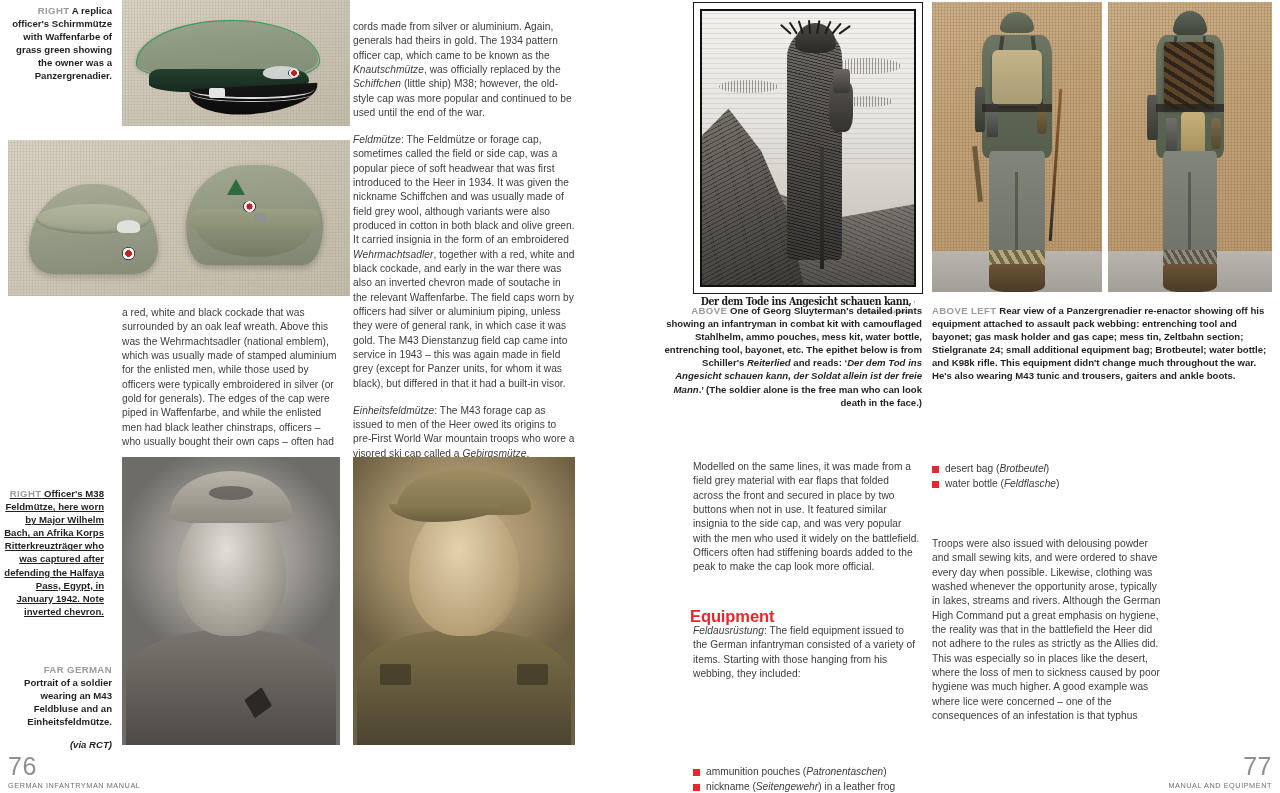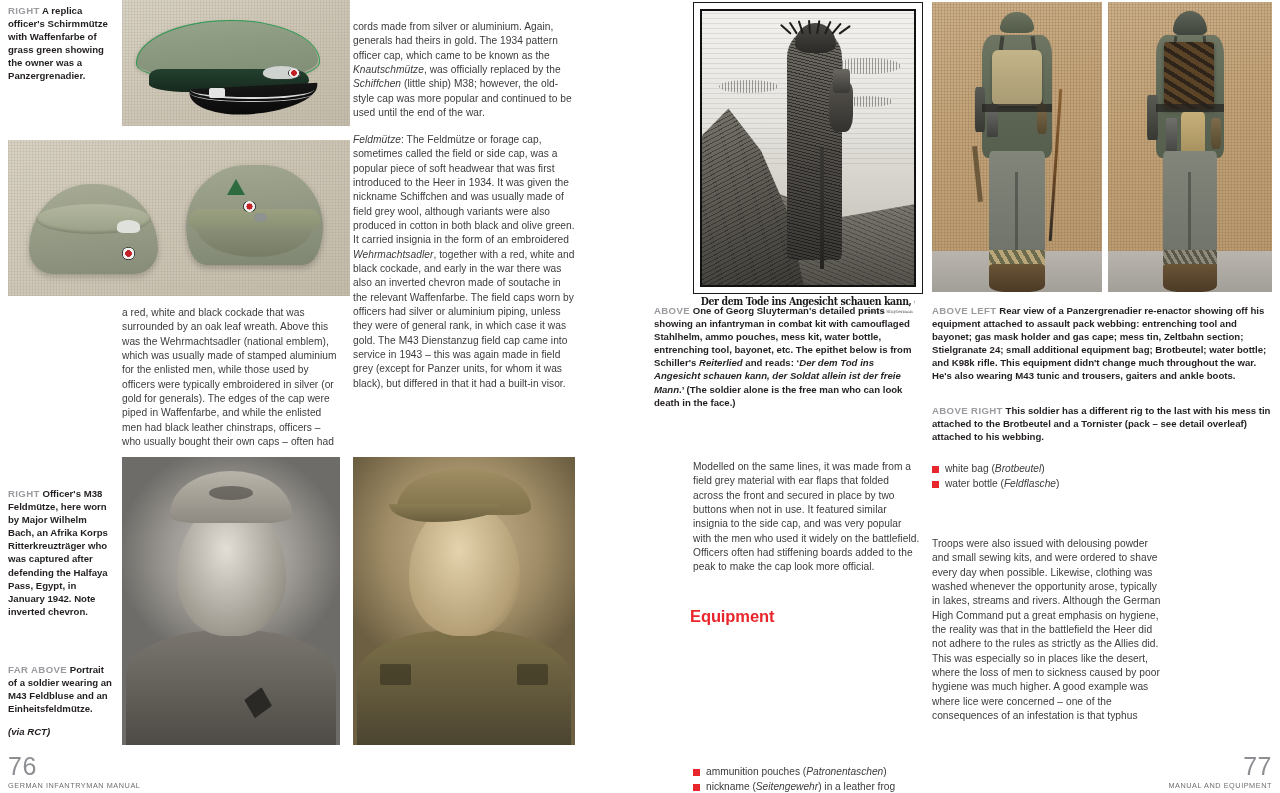--- a/index.html
+++ b/index.html
@@ -25,21 +25,21 @@
   .body-col p{margin:0 0 12.5px 0;}
   .body-col p:last-child{margin-bottom:0;}
   .it{font-style:italic;}
 
   .cap{
     position:absolute;
     font-size:9.6px;
     line-height:13.1px;
     font-weight:bold;
     color:#231f20;
-    text-align:left;
+    text-align:right;
   }
   .cap.left-align{text-align:left;}
   .cap .lead{color:#9a9a9f;font-weight:bold;letter-spacing:0.04em;}
   .cap .src{font-style:italic;font-weight:bold;}
 
   
   .sec-head{
     position:absolute;
     color:#e8262b;
     font-weight:bold;
@@ -401,36 +401,37 @@
           <div class="band"></div>
           <div class="peak"></div>
           <div class="trap" style="left:30%;top:14%;border-bottom:16px solid #2e6b3f;"></div>
           <div style="position:absolute;left:42%;top:36%;width:9%;height:11%;border-radius:50%;background:radial-gradient(circle,#c32026 34%,#f4f4f4 38%,#eee 62%,#2d2d2d 66%);"></div>
           <div style="position:absolute;left:50%;top:48%;width:9%;height:9%;border-radius:50%;background:#8e9290;"></div>
         </div>
       </div>
     </div>
 
 
-    <div class="cap" style="left:8px;top:487px;width:104px;">
+    <div class="cap" style="left:0;top:487px;width:104px;text-decoration:underline;">
       <span class="lead">RIGHT</span><span> Officer's M38 Feldmütze, here worn by Major Wilhelm Bach, an Afrika Korps Ritterkreuzträger who was captured after defending the Halfaya Pass, Egypt, in January 1942. Note inverted chevron.</span>
     </div>
 
     <div class="cap" style="left:8px;top:663px;width:104px;">
-      <span class="lead">FAR ABOVE</span><span> Portrait of a soldier wearing an M43 Feldbluse and an Einheitsfeldmütze.</span>
+      <span class="lead">FAR GERMAN</span><span> Portrait of a soldier wearing an M43 Feldbluse and an Einheitsfeldmütze.</span>
       <div style="margin-top:10px;"><span class="src">(via RCT)</span></div>
     </div>
 
     <div class="body-col" style="left:122px;top:306px;width:218px;">
       <p>a red, white and black cockade that was surrounded by an oak leaf wreath. Above this was the Wehrmachtsadler (national emblem), which was usually made of stamped aluminium for the enlisted men, while those used by officers were typically embroidered in silver (or gold for generals). The edges of the cap were piped in Waffenfarbe, and while the enlisted men had black leather chinstraps, officers – who usually bought their own caps – often had</p>
     </div>
 
     <div class="body-col" style="left:353px;top:20px;width:222px;">
       <p><span>cords made from silver or aluminium. Again, generals had theirs in gold. The 1934 pattern officer cap, which came to be known as the </span><span class="it">Knautschmütze</span><span>, was officially replaced by the </span><span class="it">Schiffchen</span><span> (little ship) M38; however, the old-style cap was more popular and continued to be used until the end of the war.</span></p>
       <p><span class="it">Feldmütze</span><span>: The Feldmütze or forage cap, sometimes called the field or side cap, was a popular piece of soft headwear that was first introduced to the Heer in 1934. It was given the nickname Schiffchen and was usually made of field grey wool, although variants were also produced in cotton in both black and olive green. It carried insignia in the form of an embroidered </span><span class="it">Wehrmachtsadler</span><span>, together with a red, white and black cockade, and early in the war there was also an inverted chevron made of soutache in the relevant Waffenfarbe. The field caps worn by officers had silver or aluminium piping, unless they were of general rank, in which case it was gold. The M43 Dienstanzug field cap came into service in 1943 – this was again made in field grey (except for Panzer units, for whom it was black), but differed in that it had a built-in visor.</span></p>
+      <p><span class="it">Einheitsfeldmütze</span><span>: The M43 forage cap as issued to men of the Heer owed its origins to pre-First World War mountain troops who wore a visored ski cap called a </span><span class="it">Gebirgsmütze</span><span>.</span></p>
     </div>
 
     <div class="photo bw-portrait" style="left:122px;top:457px;width:218px;height:288px;">
       <div class="inner">
         <div class="tunic"></div>
         <div class="head"></div>
         <div class="hat-garr"></div>
         <div style="position:absolute;left:40%;top:10%;width:20%;height:5%;background:rgba(60,58,54,.55);border-radius:50%;"></div>
         <div style="position:absolute;left:56%;top:80%;width:13%;height:11%;background:#2b2926;transform:rotate(12deg);clip-path:polygon(50% 0,100% 50%,50% 100%,0 50%);"></div>
       </div>
@@ -526,50 +527,50 @@
           <div class="gaiter" style="background:repeating-linear-gradient(60deg,#8e8a7c 0 3px,#5a5648 3px 6px);"></div>
           <div class="boots"></div>
         </div>
       </div>
     </div>
 
     <div class="cap left-align" style="left:292px;top:304px;width:340px;">
       <span class="lead">ABOVE LEFT</span><span> Rear view of a Panzergrenadier re-enactor showing off his equipment attached to assault pack webbing: entrenching tool and bayonet; gas mask holder and gas cape; mess tin, Zeltbahn section; Stielgranate 24; small additional equipment bag; Brotbeutel; water bottle; and K98k rifle. This equipment didn't change much throughout the war. He's also wearing M43 tunic and trousers, gaiters and ankle boots.</span>
     </div>
 
-    <div class="cap left-align" style="left:292px;top:404px;width:340px;">
-      <span class="lead">ABOVE RIGHT</span><span> This soldier has a different rig to the last with his mess tin attached to the Brotbeutel and a Tornister (pack – see detail overleaf) attached to his webbing.</span>
-    </div>
 
     <div class="body-col" style="left:53px;top:460px;width:228px;">
       <p>Modelled on the same lines, it was made from a field grey material with ear flaps that folded across the front and secured in place by two buttons when not in use. It featured similar insignia to the side cap, and was very popular with the men who used it widely on the battlefield. Officers often had stiffening boards added to the peak to make the cap look more official.</p>
     </div>
 
     <div class="sec-head" style="left:50px;top:607px;">Equipment</div>
 
+    <div class="body-col" style="left:53px;top:624px;width:228px;">
+      <p><span class="it">Feldausrüstung</span><span>: The field equipment issued to the German infantryman consisted of a variety of items. Starting with those hanging from his webbing, they included:</span></p>
+    </div>
 
     <div class="bullets" style="left:53px;top:717px;width:228px;margin-top:48px;">
       <div class="row">
         <span class="sq"></span>
         <span class="txt"><span>ammunition pouches (</span><span class="it">Patronentaschen</span><span>)</span></span>
       </div>
       <div class="row">
         <span class="sq"></span>
         <span class="txt"><span>nickname (</span><span class="it">Seitengewehr</span><span>) in a leather frog</span></span>
       </div>
       <div class="row">
         <span class="sq"></span>
         <span class="txt"><span>entrenching tool (</span><span class="it">Schanzzeug</span><span>)</span></span>
       </div>
     </div>
 
     <div class="bullets" style="left:292px;top:462px;width:232px;">
       <div class="row">
         <span class="sq"></span>
-        <span class="txt"><span>white bag (</span><span class="it">Brotbeutel</span><span>)</span></span>
+        <span class="txt"><span>desert bag (</span><span class="it">Brotbeutel</span><span>)</span></span>
       </div>
       <div class="row">
         <span class="sq"></span>
         <span class="txt"><span>water bottle (</span><span class="it">Feldflasche</span><span>)</span></span>
       </div>
     </div>
 
     <div class="body-col" style="left:292px;top:537px;width:232px;">
       <p>Troops were also issued with delousing powder and small sewing kits, and were ordered to shave every day when possible. Likewise, clothing was washed whenever the opportunity arose, typically in lakes, streams and rivers. Although the German High Command put a great emphasis on hygiene, the reality was that in the battlefield the Heer did not adhere to the rules as strictly as the Allies did. This was especially so in places like the desert, where the loss of men to sickness caused by poor hygiene was much higher. A good example was where lice were concerned – one of the consequences of an infestation is that typhus</p>
     </div>

